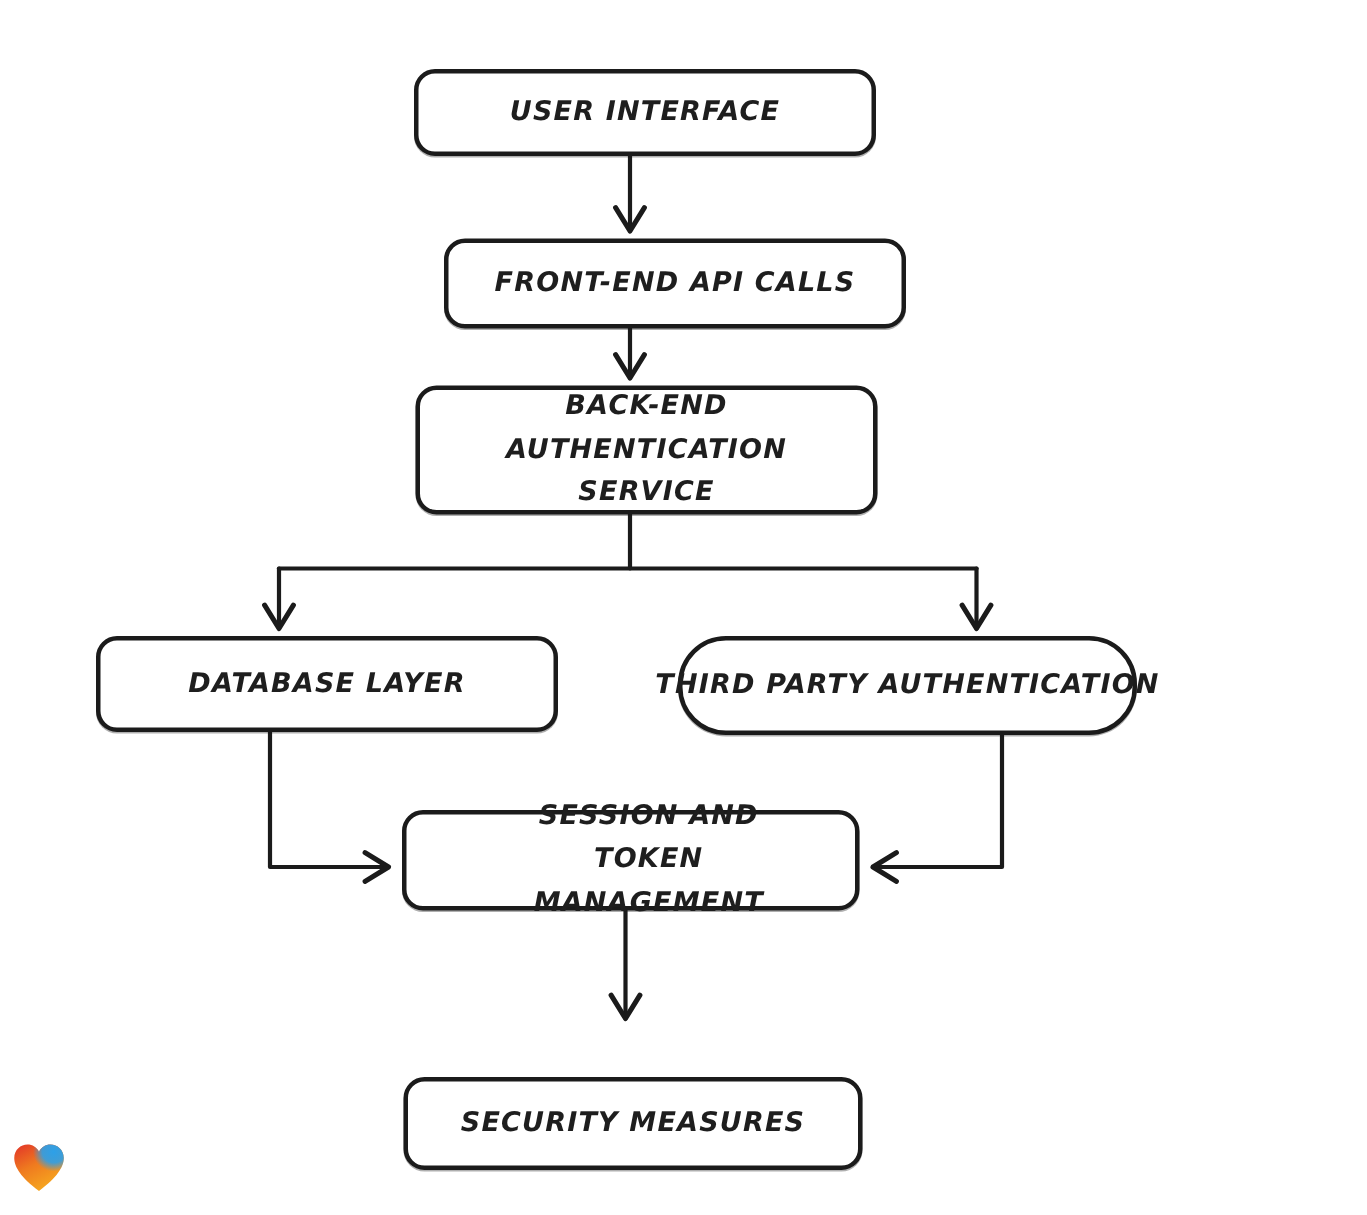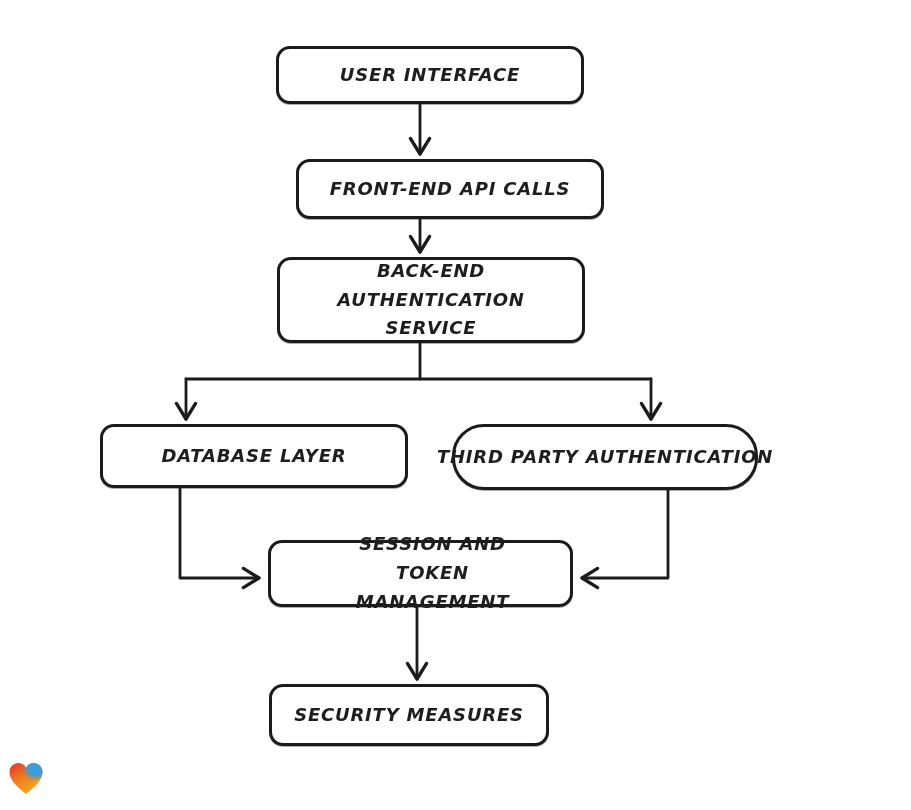--- a/index.html
+++ b/index.html
@@ -43,24 +43,24 @@
     white-space: nowrap;
   }
   .node-label.two-line {
     white-space: normal;
     max-width: 218px;
   }
   
   #n-user-interface   { left: 276px; top:  46px; width: 308px; height: 58px; }
   #n-frontend-api     { left: 276px; top: 159px; width: 308px; height: 60px; margin-left: 20px; }
   #n-backend-auth     { left: 277px; top: 257px; width: 308px; height: 86px; }
-  #n-database-layer   { left:  64px; top: 424px; width: 308px; height: 64px; margin-left: 36px; }
+  #n-database-layer   { left:  64px; top: 424px; width: 308px; height: 64px; }
   #n-third-party-auth { left: 452px; top: 424px; width: 306px; height: 66px; border-radius: 32px; }
   #n-session-token    { left: 268px; top: 540px; width: 305px; height: 67px; padding-left: 24px; }
-  #n-security         { left: 269px; top: 684px; width: 280px; height: 62px; text-align: center; }
+  #n-security         { left: 269px; top: 718px; width: 306px; height: 62px; text-align: center; }
 
   .logo {
     position: absolute;
     left: 8px;
     top: 762px;
     width: 36px;
     height: 34px;
   }
 </style>
 </head>

